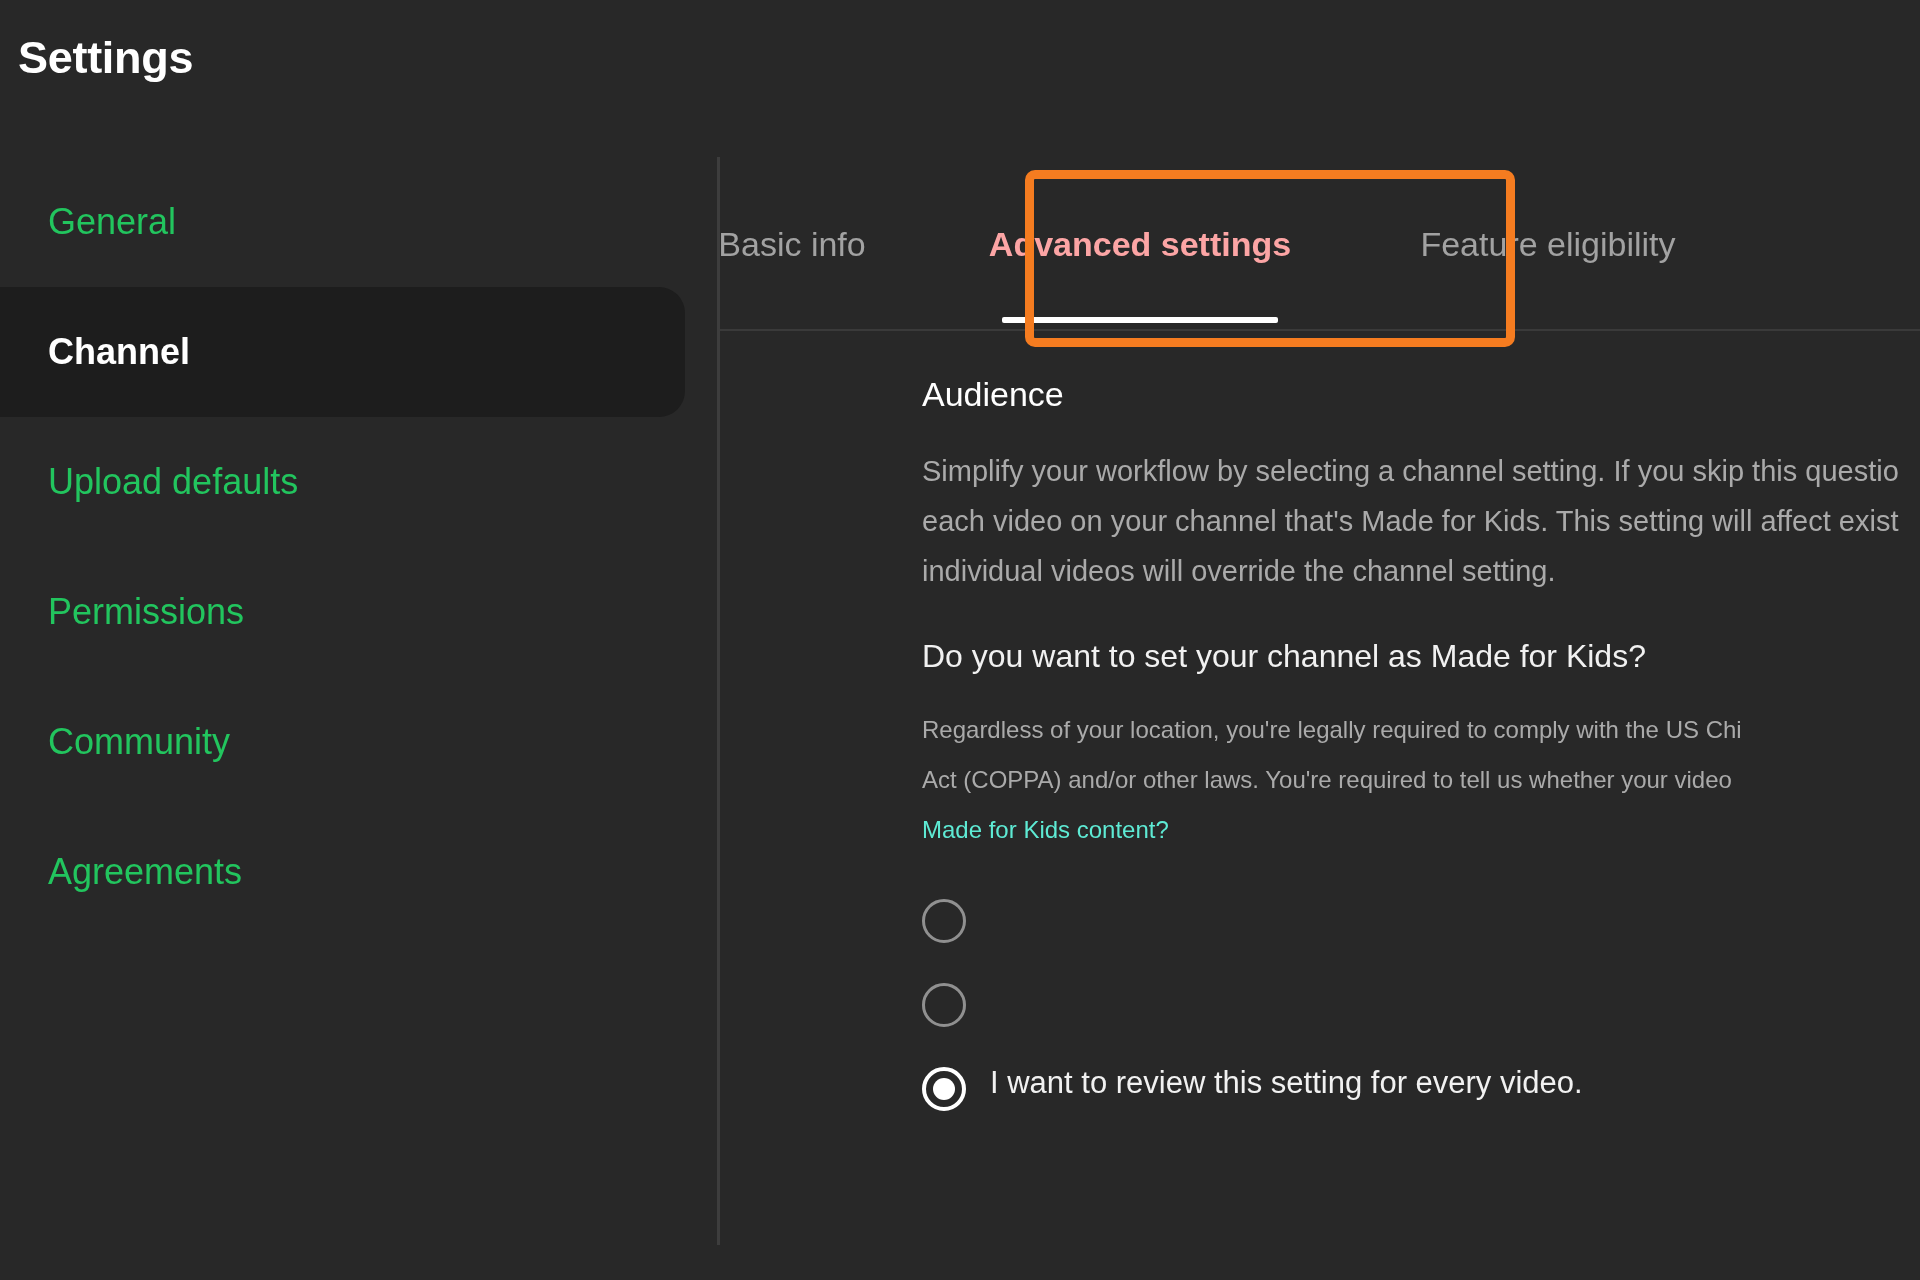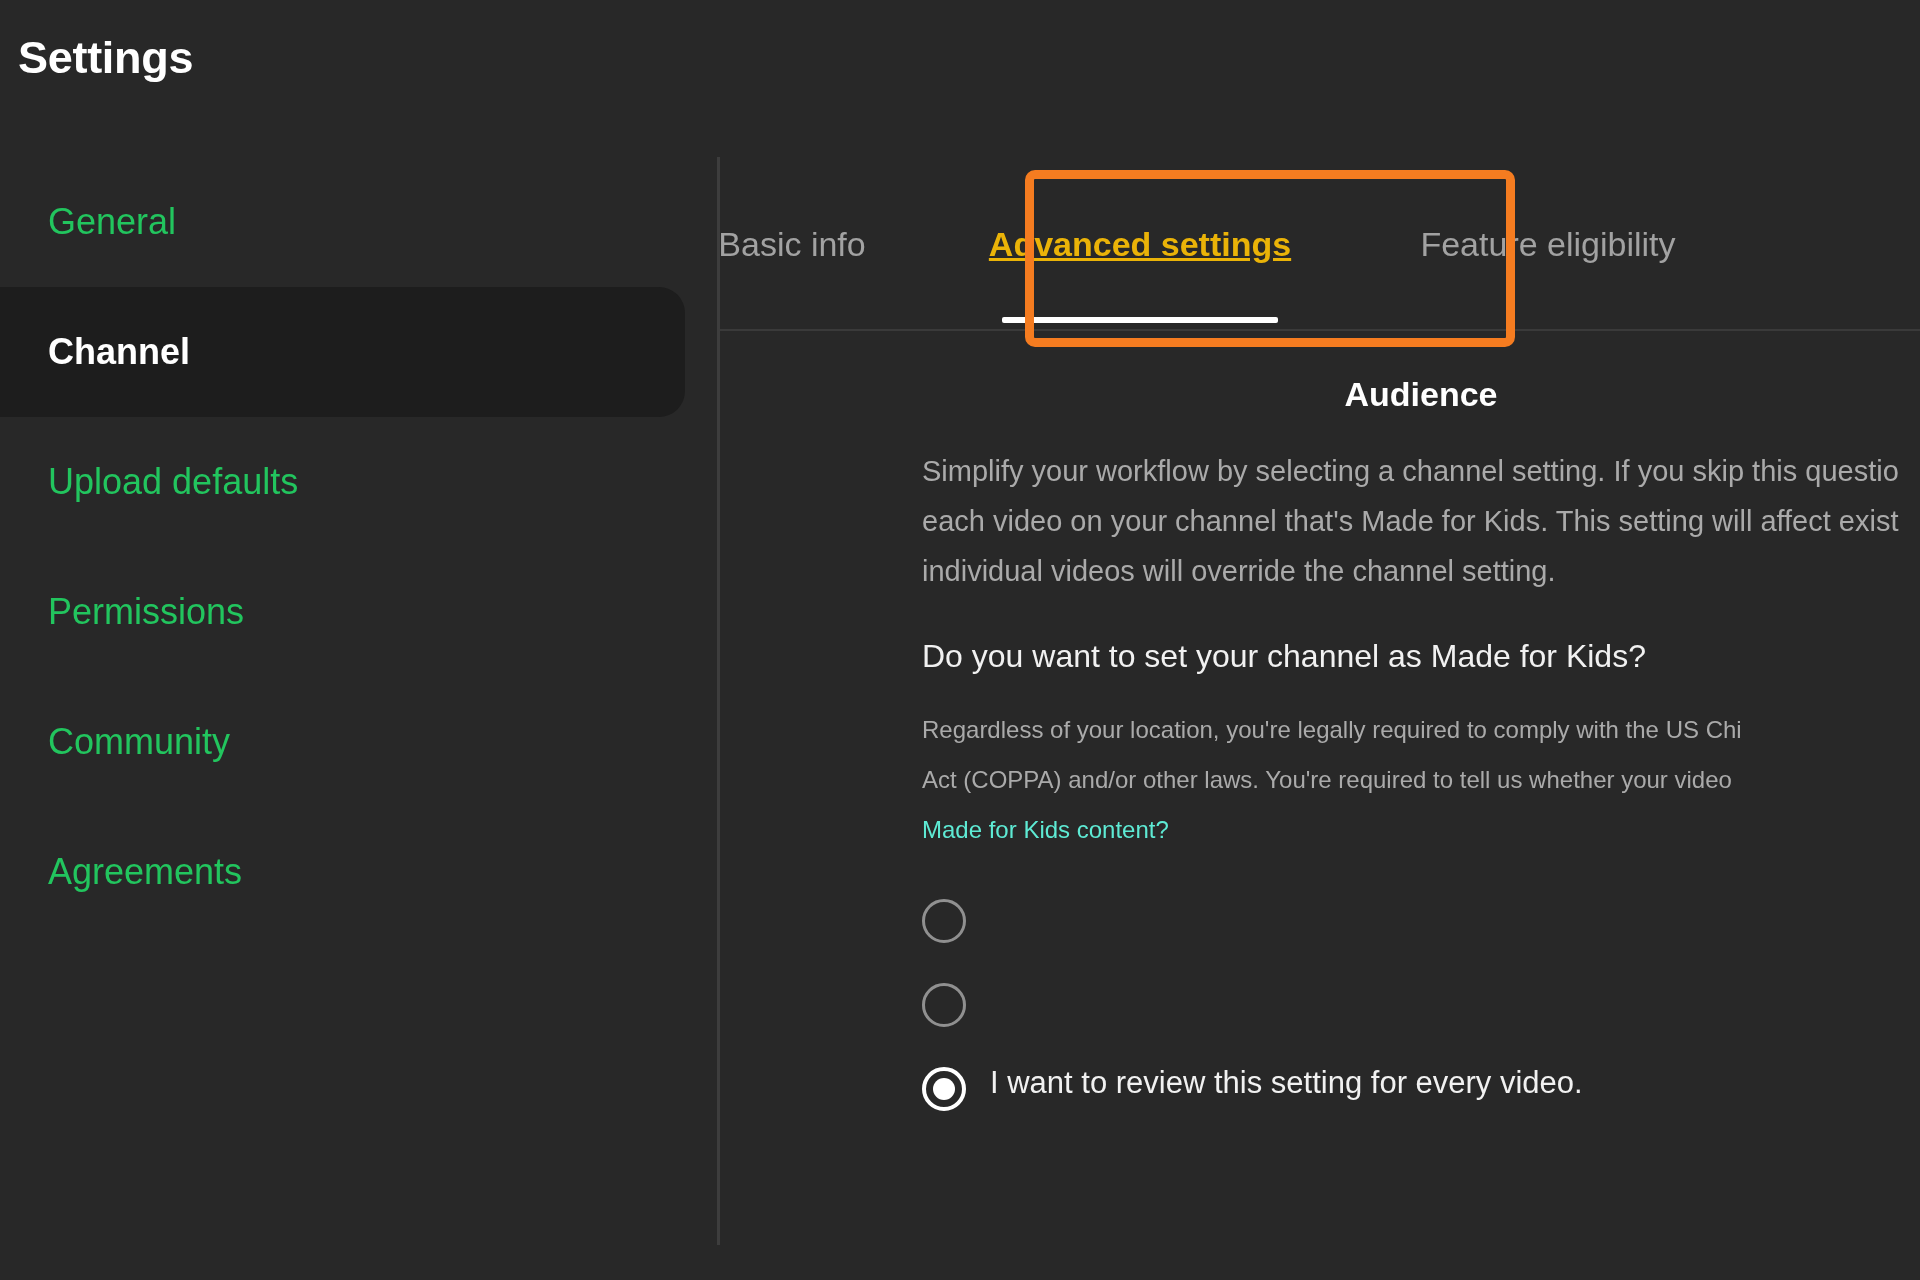--- a/index.html
+++ b/index.html
@@ -109,23 +109,22 @@
     display: flex;
     align-items: center;
     justify-content: center;
     font-size: 34px;
     color: #a2a2a2;
     cursor: pointer;
     user-select: none;
     white-space: nowrap;
   }
   .tab.active {
-    color: #eab308;
+    color: #fca5a5;
     font-weight: 700;
-    text-decoration: underline;
   }
   .tab-underline {
     position: absolute;
     bottom: 8px;
     left: 50%;
     transform: translateX(-50%);
     width: 276px;
     height: 6px;
     background: #ffffff;
     border-radius: 2px;
@@ -154,23 +153,22 @@
     top: 174px;
     width: 1200px;
     height: 949px;
     padding-left: 202px;
     overflow: hidden;
   }
 
   .section-title {
     margin-top: 44px;
     font-size: 34px;
-    font-weight: 700;
+    font-weight: 400;
     color: #ffffff;
-    text-align: center;
   }
 
   .body-text {
     margin-top: 32px;
     font-size: 29px;
     line-height: 50px;
     color: #aaaaaa;
     white-space: nowrap;
   }
   .body-text .ln { display: block; }

